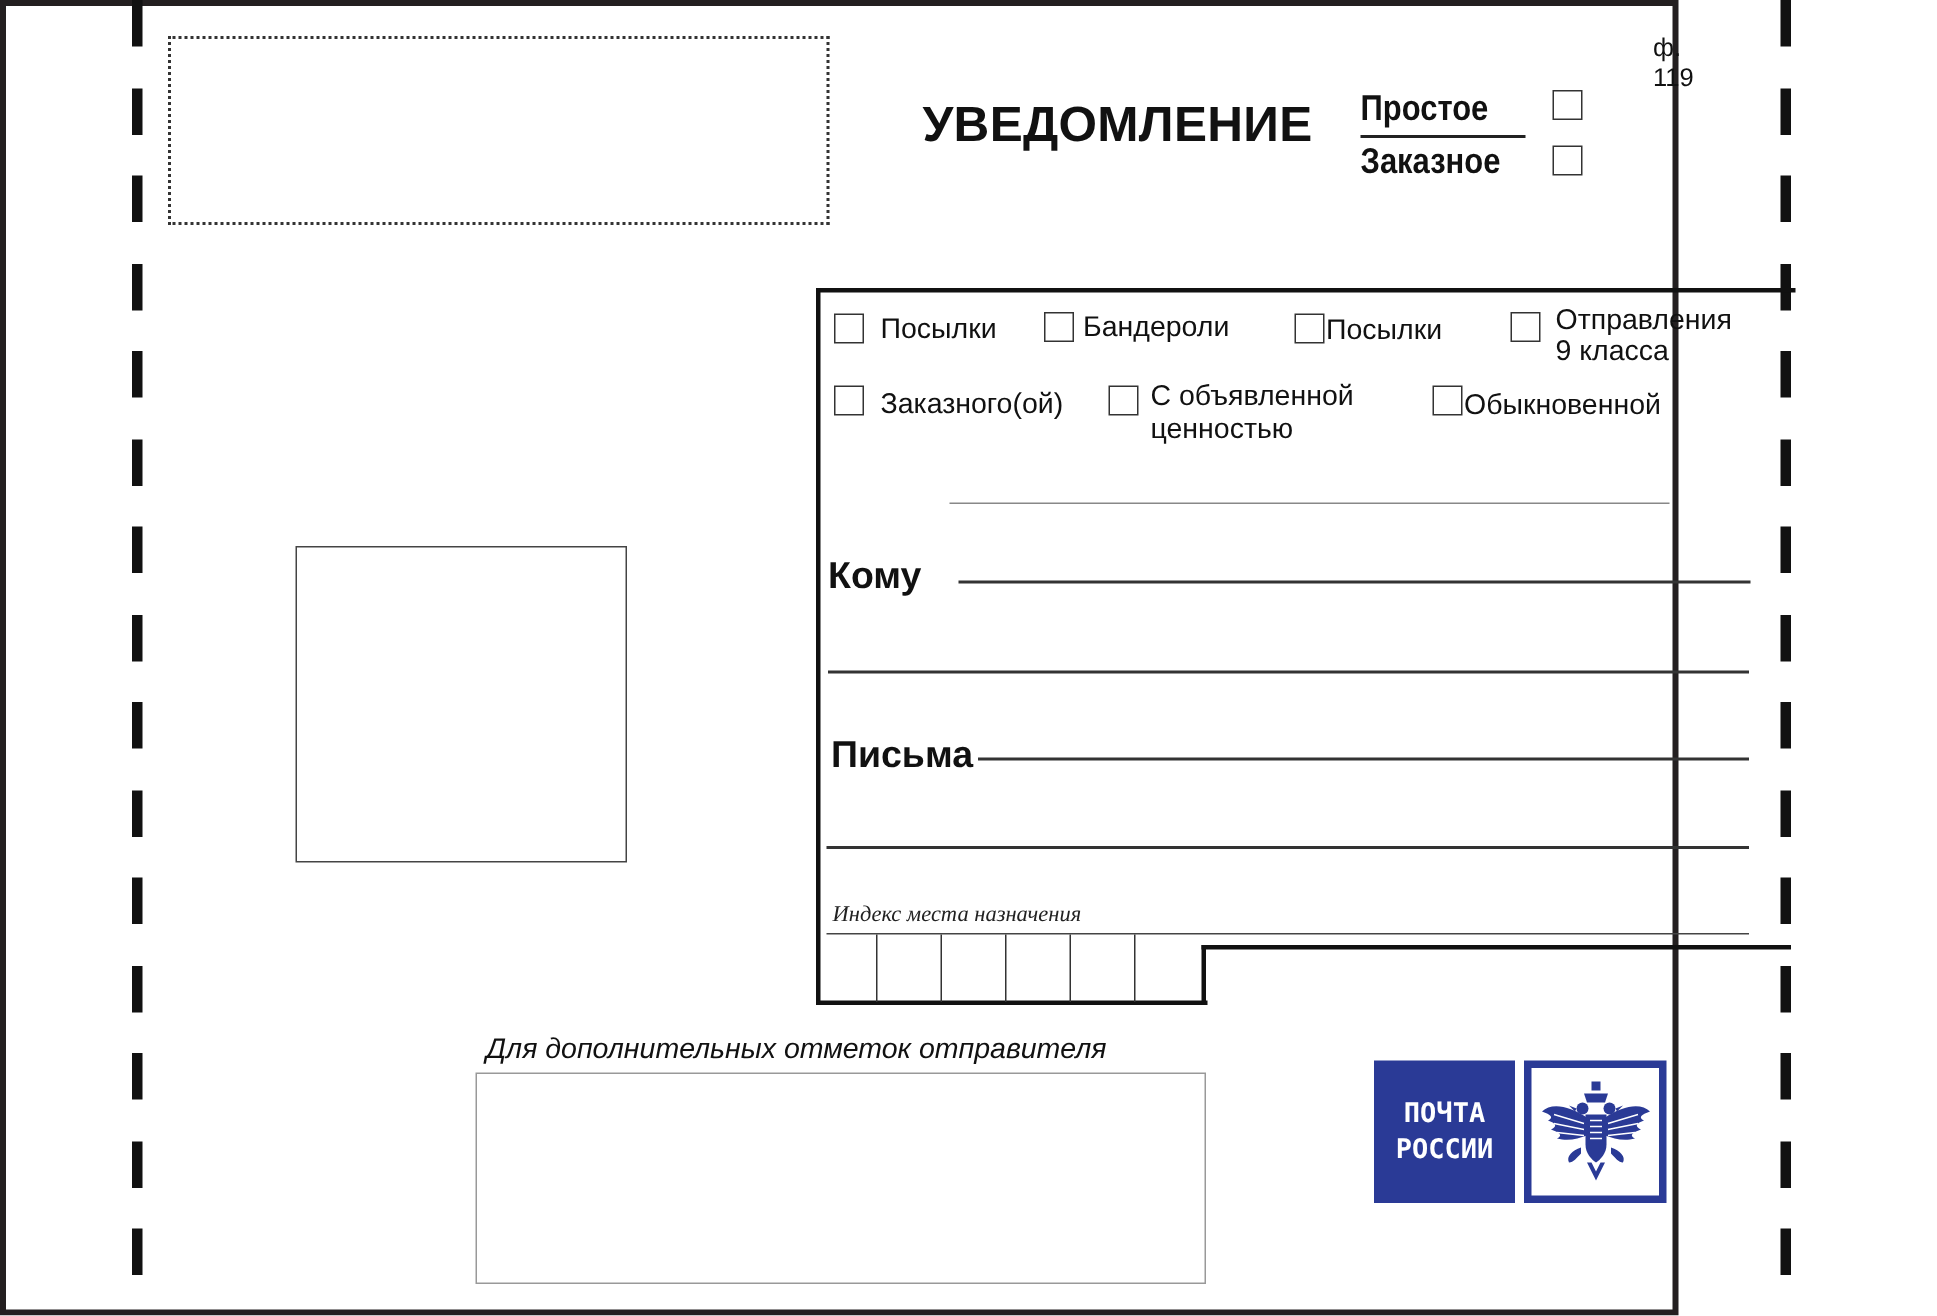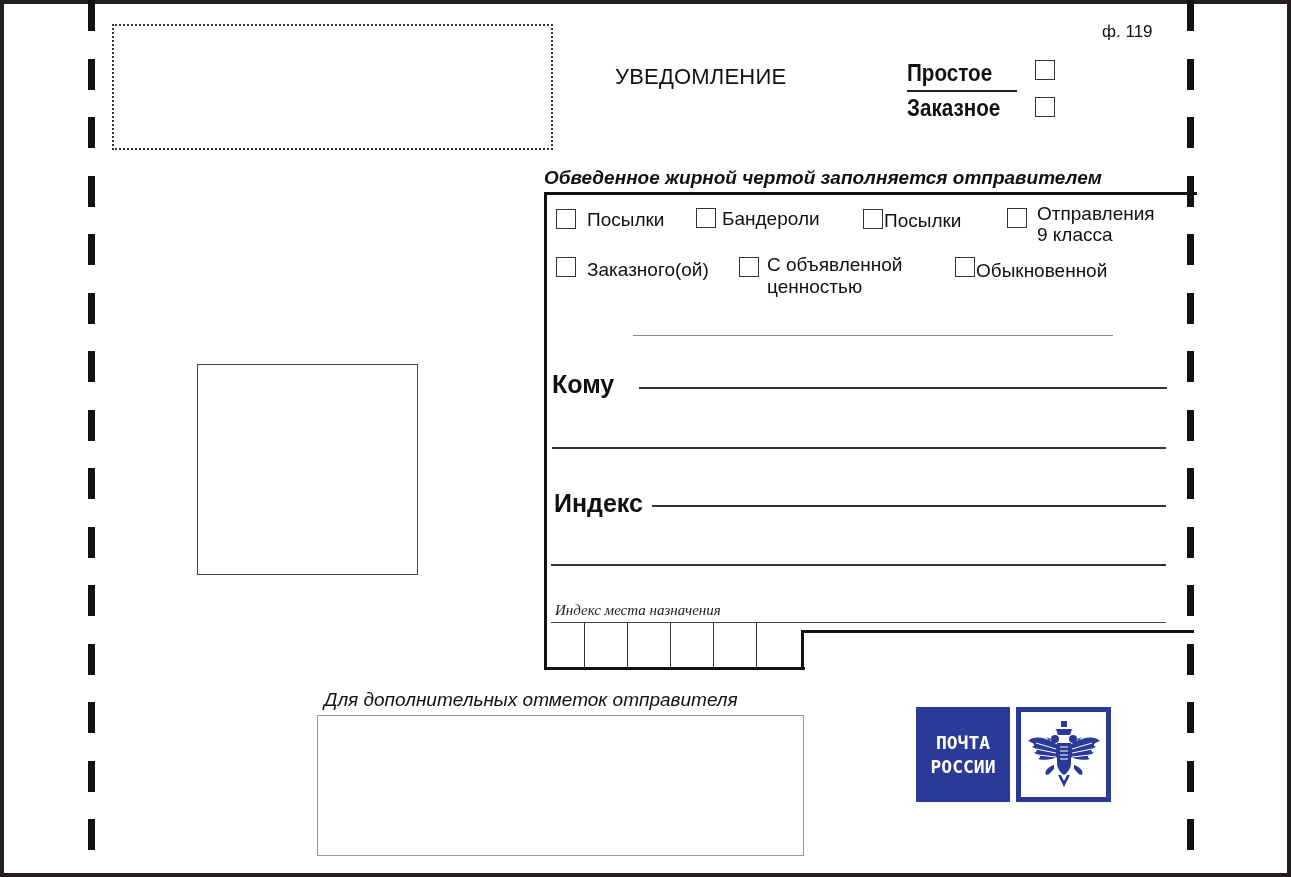--- a/index.html
+++ b/index.html
@@ -1,28 +1,28 @@
 <!DOCTYPE html>
 <html><head>
 <meta charset="utf-8">
 <style>
   html, body { margin:0; padding:0; background:#ffffff; }
   body { width:1291px; height:877px; position:relative; overflow:hidden;
          font-family:"Liberation Sans", "DejaVu Sans", sans-serif; color:#111; }
-  .page { position:absolute; left:0; top:0; width:1291px; height:877px; box-sizing:border-box;
+  .page { position:absolute; left:0; top:0; width:1119px; height:877px; box-sizing:border-box;
           border-left:4px solid #231f20; border-top:4px solid #231f20;
           border-right:4px solid #231f20; border-bottom:4px solid #231f20; background:#fff; }
   .abs { position:absolute; }
   .dash-col { position:absolute; width:7px; top:0; height:877px; }
   .dash { position:absolute; left:0; width:7px; height:31px; background:#111; }
 
   .dotted-box { left:108px; top:20px; width:441px; height:126px; border:2px dotted #333; box-sizing:border-box; }
 
   .form-code { left:1098px; top:18px; font-size:17px; }
-  .title1 { left:611px; top:60px; font-size:22px; font-weight:normal; letter-spacing:0.2px; }
+  .title1 { left:611px; top:60px; font-size:33px; font-weight:bold; letter-spacing:0.2px; }
   .title2 { left:638px; top:98px; font-size:33px; font-weight:bold; }
   .kind-label { font-size:24px; font-weight:bold; font-family:"Liberation Sans Narrow","Liberation Sans",sans-serif; transform:scaleX(0.86); transform-origin:left top; }
   .kind1 { left:903px; top:55px; }
   .kind-underline { left:903px; top:86px; width:110px; height:2px; background:#222; }
   .kind2 { left:903px; top:90px; }
   .cb { position:absolute; width:20px; height:20px; border:1.5px solid #333; box-sizing:border-box; background:#fff; }
 
   .italic-head { left:540px; top:163px; font-size:19px; font-weight:bold; font-style:italic; }
 
   .frame-top { left:541px; top:188px; width:652px; height:3px; background:#111; }
@@ -101,21 +101,20 @@
   <div class="abs form-code">ф. 119</div>
 
   <div class="abs title1">УВЕДОМЛЕНИЕ</div>
 
   <div class="abs kind-label kind1">Простое</div>
   <div class="abs kind-underline"></div>
   <div class="cb" style="left:1031px; top:56px;"></div>
   <div class="abs kind-label kind2">Заказное</div>
   <div class="cb" style="left:1031px; top:93px;"></div>
 
-  <div class="abs italic-head">Обведенное жирной чертой заполняется отправителем</div>
 
   <div class="abs frame-top"></div>
   <div class="abs frame-left"></div>
   <div class="abs frame-bottom"></div>
   <div class="abs frame-step-v"></div>
   <div class="abs frame-step-h"></div>
 
   <div class="opt" style="left:552px; top:205px;">
     <div class="cb" style="left:0; top:0;"></div>
     <span class="opt-label" style="left:31px; top:0;">Посылки</span>
@@ -147,21 +146,21 @@
     <div class="cb" style="left:0; top:0;"></div>
     <span class="opt-label" style="left:21px; top:3px;">Обыкновенной</span>
   </div>
 
   <div class="abs return-rule"></div>
 
   <div class="abs field-label" style="left:548px; top:366px;">Кому</div>
   <div class="rule" style="left:635px; top:383px; width:528px;"></div>
   <div class="rule" style="left:548px; top:443px; width:614px;"></div>
 
-  <div class="abs field-label" style="left:550px; top:485px;">Индекс</div>
+  <div class="abs field-label" style="left:550px; top:485px;">Письма</div>
   <div class="rule" style="left:648px; top:501px; width:514px;"></div>
   <div class="rule" style="left:547px; top:560px; width:615px;"></div>
 
   <div class="abs index-label">Индекс места назначения</div>
   <div class="abs index-top"></div>
   <div class="index-cell-div" style="left:580px;"></div>
   <div class="index-cell-div" style="left:623px;"></div>
   <div class="index-cell-div" style="left:666px;"></div>
   <div class="index-cell-div" style="left:709px;"></div>
   <div class="index-cell-div" style="left:752px;"></div>

